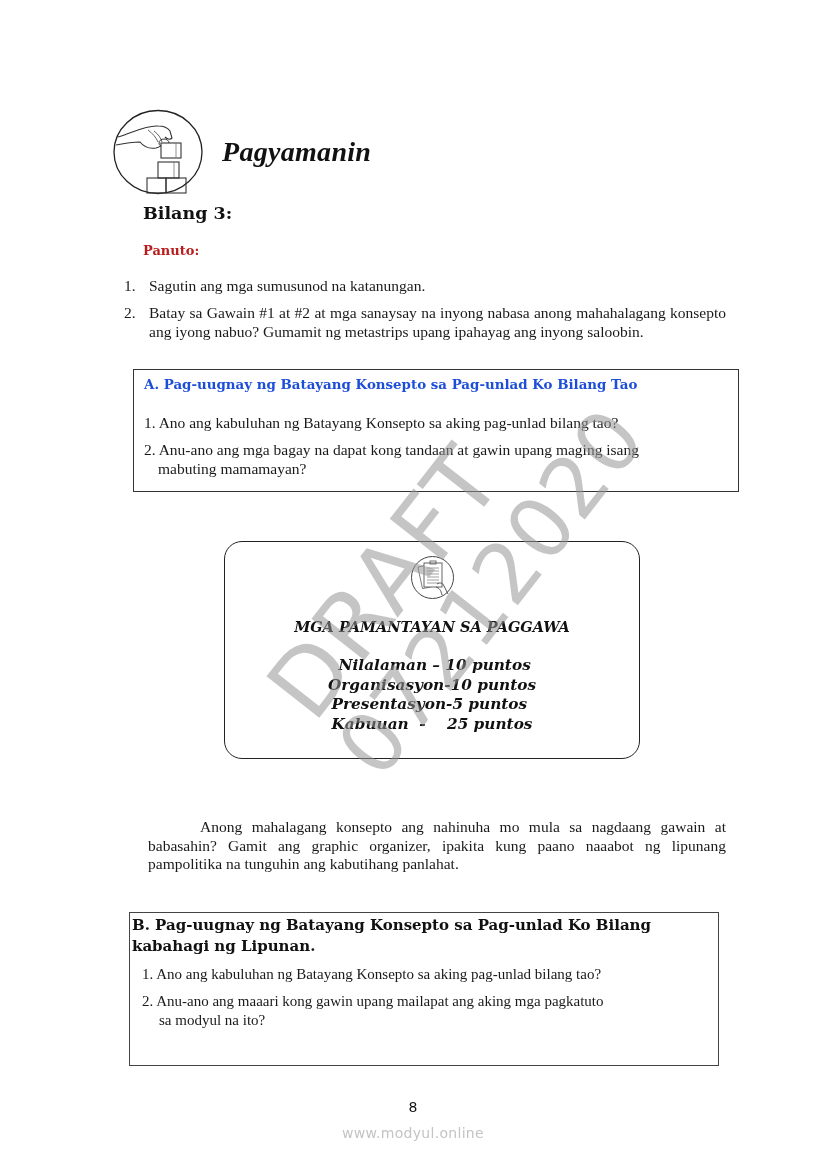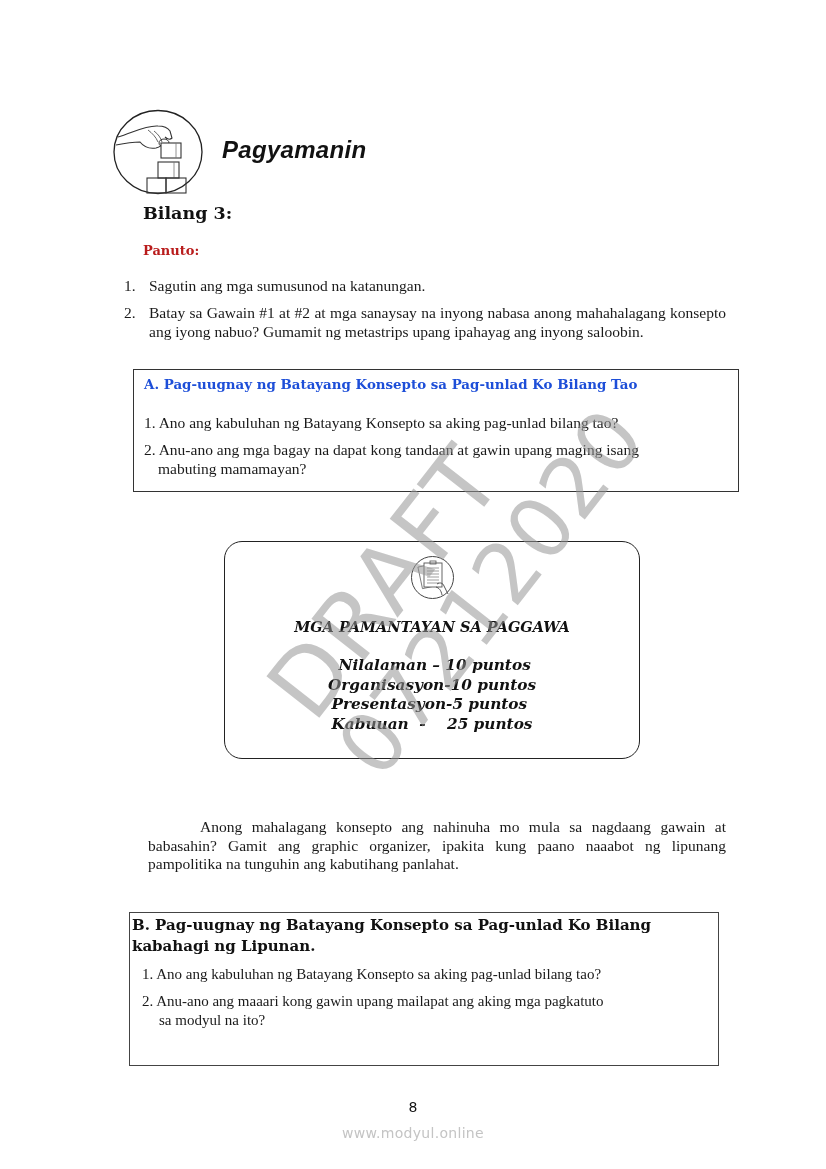--- a/index.html
+++ b/index.html
@@ -7,22 +7,22 @@
       width: 826px; height: 1169px; position: relative; overflow: hidden;
       font-family: "DejaVu Serif", "Liberation Serif", serif;
       color: #1a1a1a;
     }
     .abs { position: absolute; }
 
     
     .header-icon { left: 112px; top: 109px; width: 92px; height: 86px; }
     .section-title {
       left: 222px; top: 136px;
-      font-family: Liberation Sans, sans-serif; font-weight: bold; font-style: italic;
-      font-size: 24px; letter-spacing: 0.3px; color: #111;
+      font-family: Liberation Serif, serif; font-weight: bold; font-style: italic;
+      font-size: 28px; letter-spacing: 0.3px; color: #111;
     }
     .activity-title {
       left: 143px; top: 203px;
       font-family: "DejaVu Serif", serif; font-weight: bold;
       font-size: 17.5px; color: #111;
     }
     .instructions-label {
       left: 143px; top: 243px;
       font-family: "DejaVu Serif", serif; font-weight: bold; font-size: 13px; color: #b91c1c;
     }

